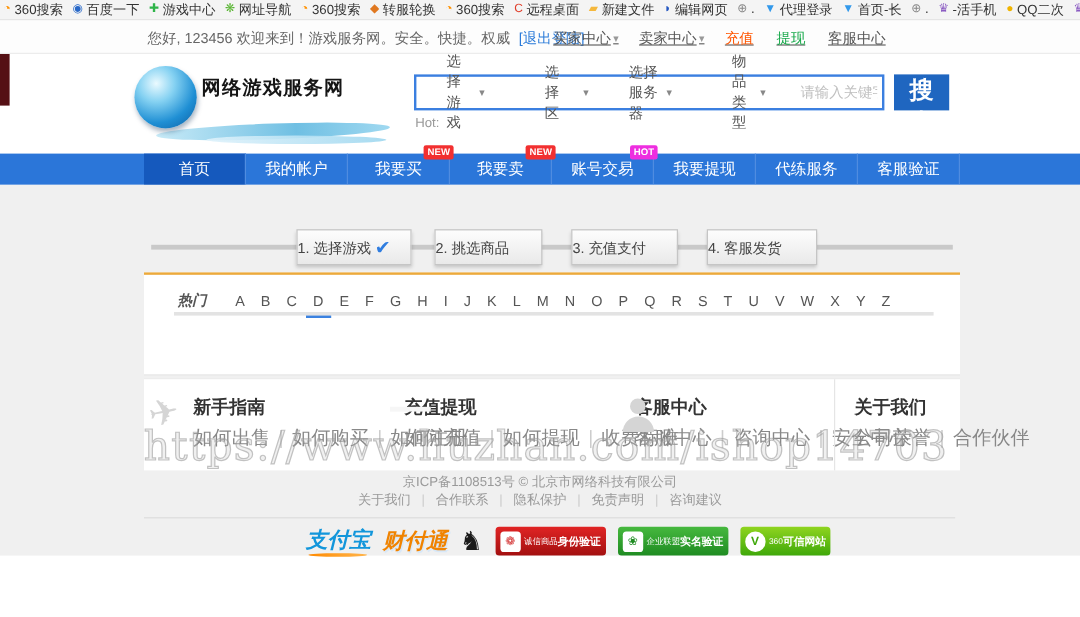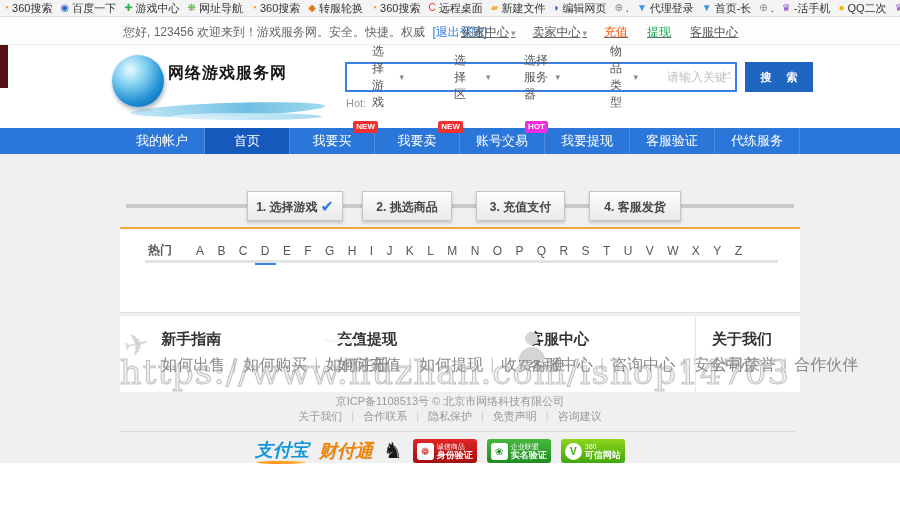--- a/index.html
+++ b/index.html
@@ -39,52 +39,52 @@
   .search-area { position:absolute; left:345px; top:17px; display:flex; }
   .search-box { width:392px; height:30px; border:2px solid #3b7fe0; background:#fff;
     display:flex; align-items:center; }
   .sd { display:flex; align-items:center; justify-content:space-between; padding:0 25px; cursor:pointer; }
   .sd:nth-child(1){ width:82px; } .sd:nth-child(2){ width:70px;gap:16px; }
   .sd:nth-child(3){ width:86px; } .sd:nth-child(4){ width:78px; }
   .sd-label { font-size:12px; color:#555; }
   .sd-arrow { font-size:9px; color:#888; margin-left:4px; }
   .kw-input { flex:1; border:none; outline:none; font-size:12px; color:#333; min-width:0; padding:0 4px; }
   .kw-input::placeholder { color:#c0c0c0; }
-  .search-btn { width:68px; height:30px; margin-left:8px; background:#1f66c0; color:#fff;
-    font-size:11px; font-weight:bold; border:none; cursor:pointer; letter-spacing:6px; padding-left:6px; }
+  .search-btn { width:46px; height:30px; margin-left:8px; background:#1f66c0; color:#fff;
+    font-size:20px; font-weight:bold; border:none; cursor:pointer; letter-spacing:6px; padding-left:6px; }
   .hot-label { position:absolute; left:346px; top:52px; font-size:11px; color:#999; }
 
   
   .nav { position:absolute; top:128px; left:0; width:900px; height:26px; background:#2b76d9; }
   .nav-items { position:absolute; left:120px; top:0; display:flex; height:26px; }
   .nav-item { position:relative; width:85px; height:26px; line-height:26px; text-align:center;
     color:#fff; font-size:13px; cursor:pointer; border-right:1px solid #4f8ce0; }
   .nav-item.active { background:#1559bd; }
   .nav-badge { position:absolute; top:-7px; right:-4px; font-size:8px; font-weight:bold;
     color:#fff; background:#f23030; line-height:10px; padding:1px 3px; border-radius:2px; z-index:3; }
   .nav-badge.hot { background:#ee2ee0; }
 
   
   .page-mid { position:absolute; top:154px; left:0; width:900px; height:309px; background:#f0f0f0; }
 
   
   .steps { position:absolute; top:186px; left:120px; width:680px; height:42px; }
   .steps-line { position:absolute; top:18px; left:6px; right:6px; height:4px; background:#c9c9c9; }
-  .step-box { position:absolute; top:5px; height:30px; line-height:30px; text-align:center;
+  .step-box { position:absolute; top:5px; height:30px; line-height:30px; 
     background:linear-gradient(#fdfdfd,#e9e9e9); border:1px solid #c5c5c5;
-    box-shadow:0 2px 3px rgba(0,0,0,.18); font-size:12px; font-weight:bold; color:#444; }
+    box-shadow:0 2px 3px rgba(0,0,0,.18); font-size:12px; font-weight:normal; color:#444; }
   .step-1 { left:127px; width:96px; } .step-2 { left:242px; width:90px; }
   .step-3 { left:356px; width:89px; } .step-4 { left:469px; width:92px; }
   .check { color:#2f7de0; font-size:16px; margin-left:3px; vertical-align:-1px; }
 
   
   .game-panel { position:absolute; top:227px; left:120px; width:680px; height:86px;
     background:#fff; border-top:2px solid #eca93a; border-bottom:1px solid #e2e2e2; }
   .alpha-row { position:absolute; top:13px; left:28px; right:58px; display:flex; align-items:center; }
-  .hot-cat { font-size:12px; font-weight:bold; color:#555; margin-right:24px; cursor:pointer; }
+  .hot-cat { font-size:12px; font-weight:bold; color:#555; margin-right:24px; cursor:pointer;font-style:italic; }
   .letters { flex:1; display:flex; justify-content:space-between; }
   .letter { position:relative; font-size:12px; color:#555; cursor:pointer; line-height:14px; }
   .letter.active::after { content:""; position:absolute; left:-6px; right:-6px; top:18px; height:3px; background:#3b82e0; }
   .alpha-track { position:absolute; top:31px; left:25px; right:22px; height:3px; background:#e3e3e3; }
   .games-grid { position:absolute; top:42px; left:28px; display:grid;
     grid-template-columns:repeat(6,105px); row-gap:9px; }
   .game-link { font-size:12px; color:#4a6673; cursor:pointer; line-height:14px; }
 
   
   .info-section { position:absolute; top:315px; left:120px; width:680px; height:77px;
@@ -126,21 +126,21 @@
   .seal { font-size:22px; color:#1a1a1a; line-height:22px; }
   .t-badge { height:24px; border-radius:3px; display:flex; align-items:center; padding:0 4px; gap:3px; }
   .t-badge.red { background:linear-gradient(#e02424,#a31010); }
   .t-badge.green { background:linear-gradient(#46b83e,#1f8c22); }
   .t-badge.vgreen { background:linear-gradient(#8fd41f,#3fa80a); }
   .tb-ico { width:17px; height:17px; border-radius:50%; background:#fff; display:flex;
     align-items:center; justify-content:center; font-size:10px; font-weight:bold; flex:0 0 auto; }
   .t-badge.red .tb-ico { color:#d02020; border-radius:3px; }
   .t-badge.green .tb-ico { color:#1f8c22; border-radius:3px; }
   .t-badge.vgreen .tb-ico { color:#3fa80a; }
-  .tb-lines { display:flex; flex-direction:column; justify-content:flex-end; line-height:9px; }
+  .tb-lines { display:flex; justify-content:flex-end; line-height:9px; }
   .tb-l1 { font-size:7px; color:#fff; }
   .tb-l2 { font-size:9px; font-weight:bold; color:#fff; }
 </style>
 </head>
 <body>
 
 <div class="bm-bar">
     <span class="bm-item">
     <span class="bm-ico" style="color: rgb(255, 145, 0);">◔</span>
     <span>360搜索</span>
@@ -270,37 +270,37 @@
         </span>
       <input class="kw-input" placeholder="请输入关键字" style="">
     </div>
     <button class="search-btn">搜 索</button>
   </div>
   <div class="hot-label">Hot:</div>
 </div>
 
 <div class="nav">
   <div class="nav-items">
+    <div class="nav-item active">首页</div>
     <div class="nav-item">我的帐户</div>
-    <div class="nav-item active">首页</div>
     <div class="nav-item">
       <span>我要买</span>
       <span class="nav-badge">NEW</span>
     </div>
     <div class="nav-item">
       <span>我要卖</span>
       <span class="nav-badge">NEW</span>
     </div>
     <div class="nav-item">
       <span>账号交易</span>
       <span class="nav-badge hot">HOT</span>
     </div>
     <div class="nav-item">我要提现</div>
+    <div class="nav-item">代练服务</div>
     <div class="nav-item">客服验证</div>
-    <div class="nav-item">代练服务</div>
   </div>
 </div>
 
 <div class="page-mid"></div>
 
 <div class="steps">
   <div class="steps-line"></div>
   <div class="step-box step-1">
     <span>1. 选择游戏</span><span class="check">✔</span>
   </div>

